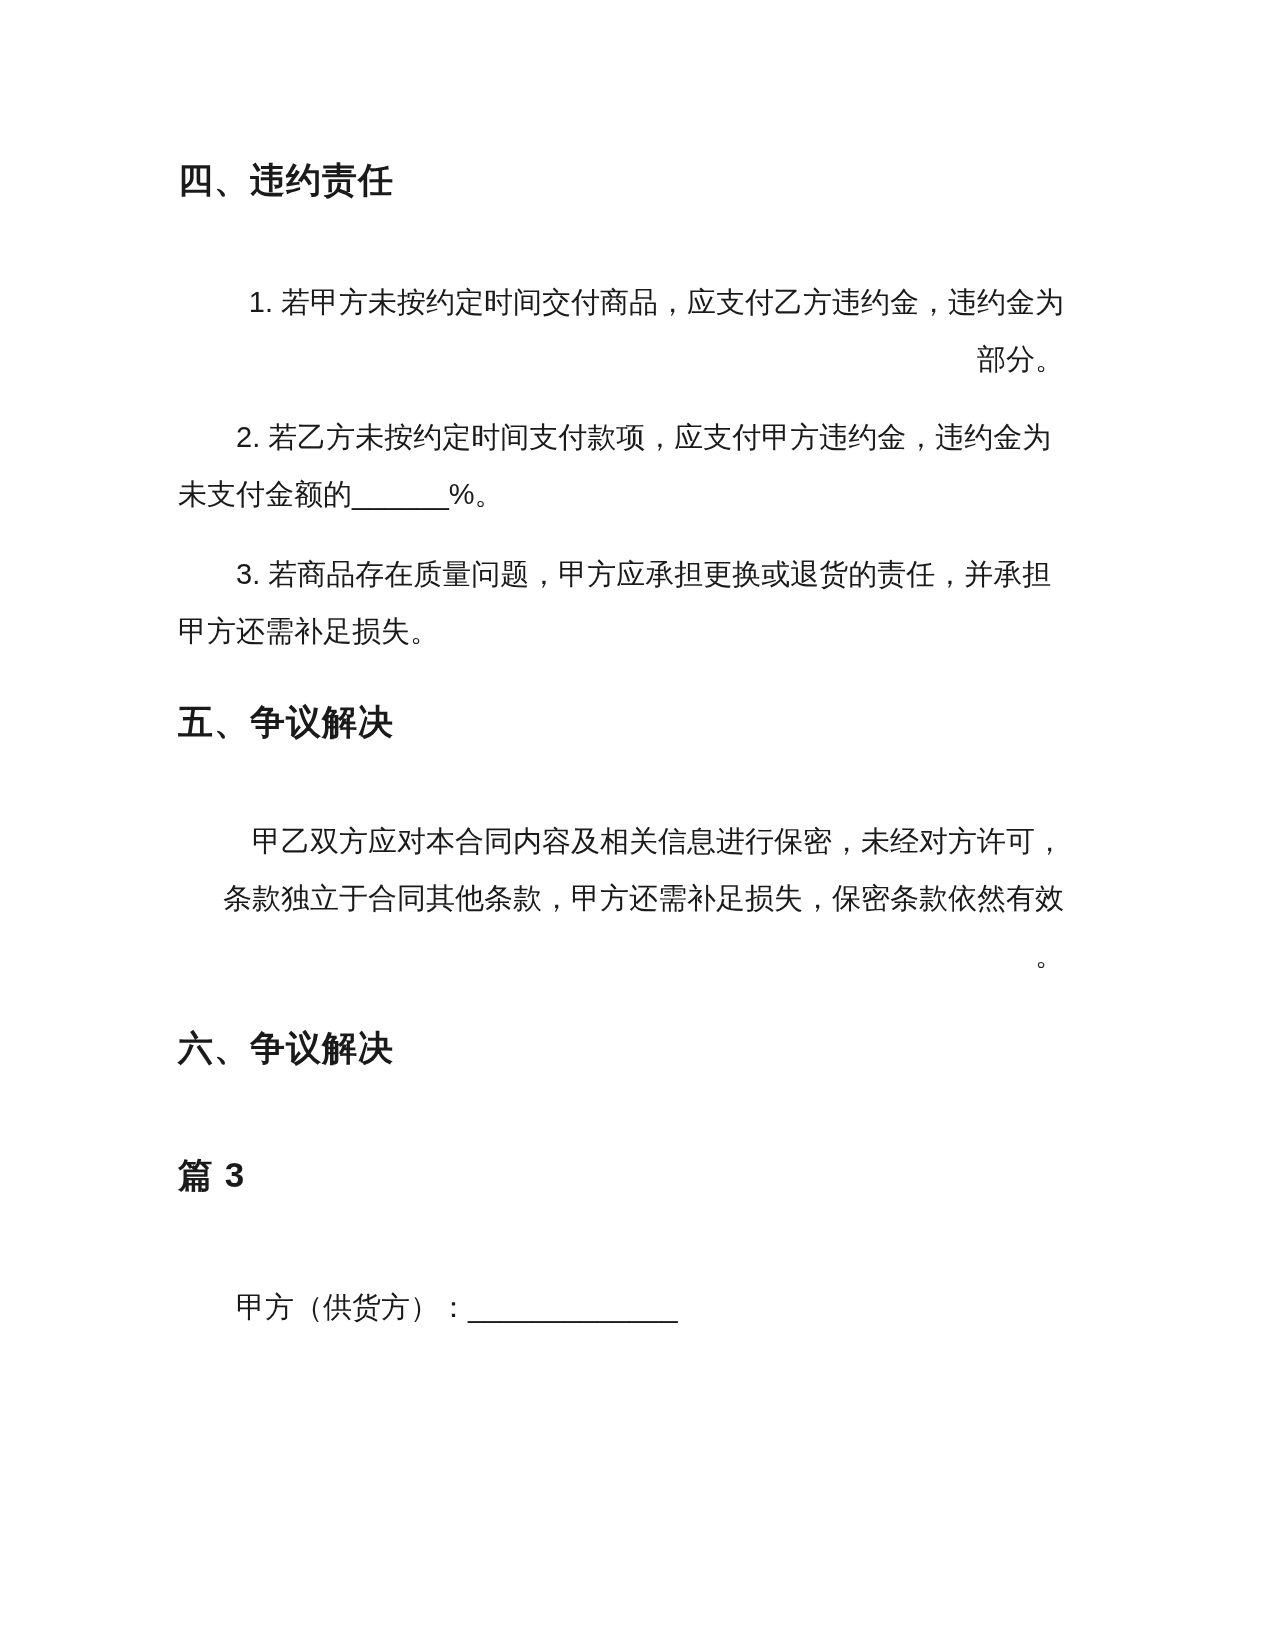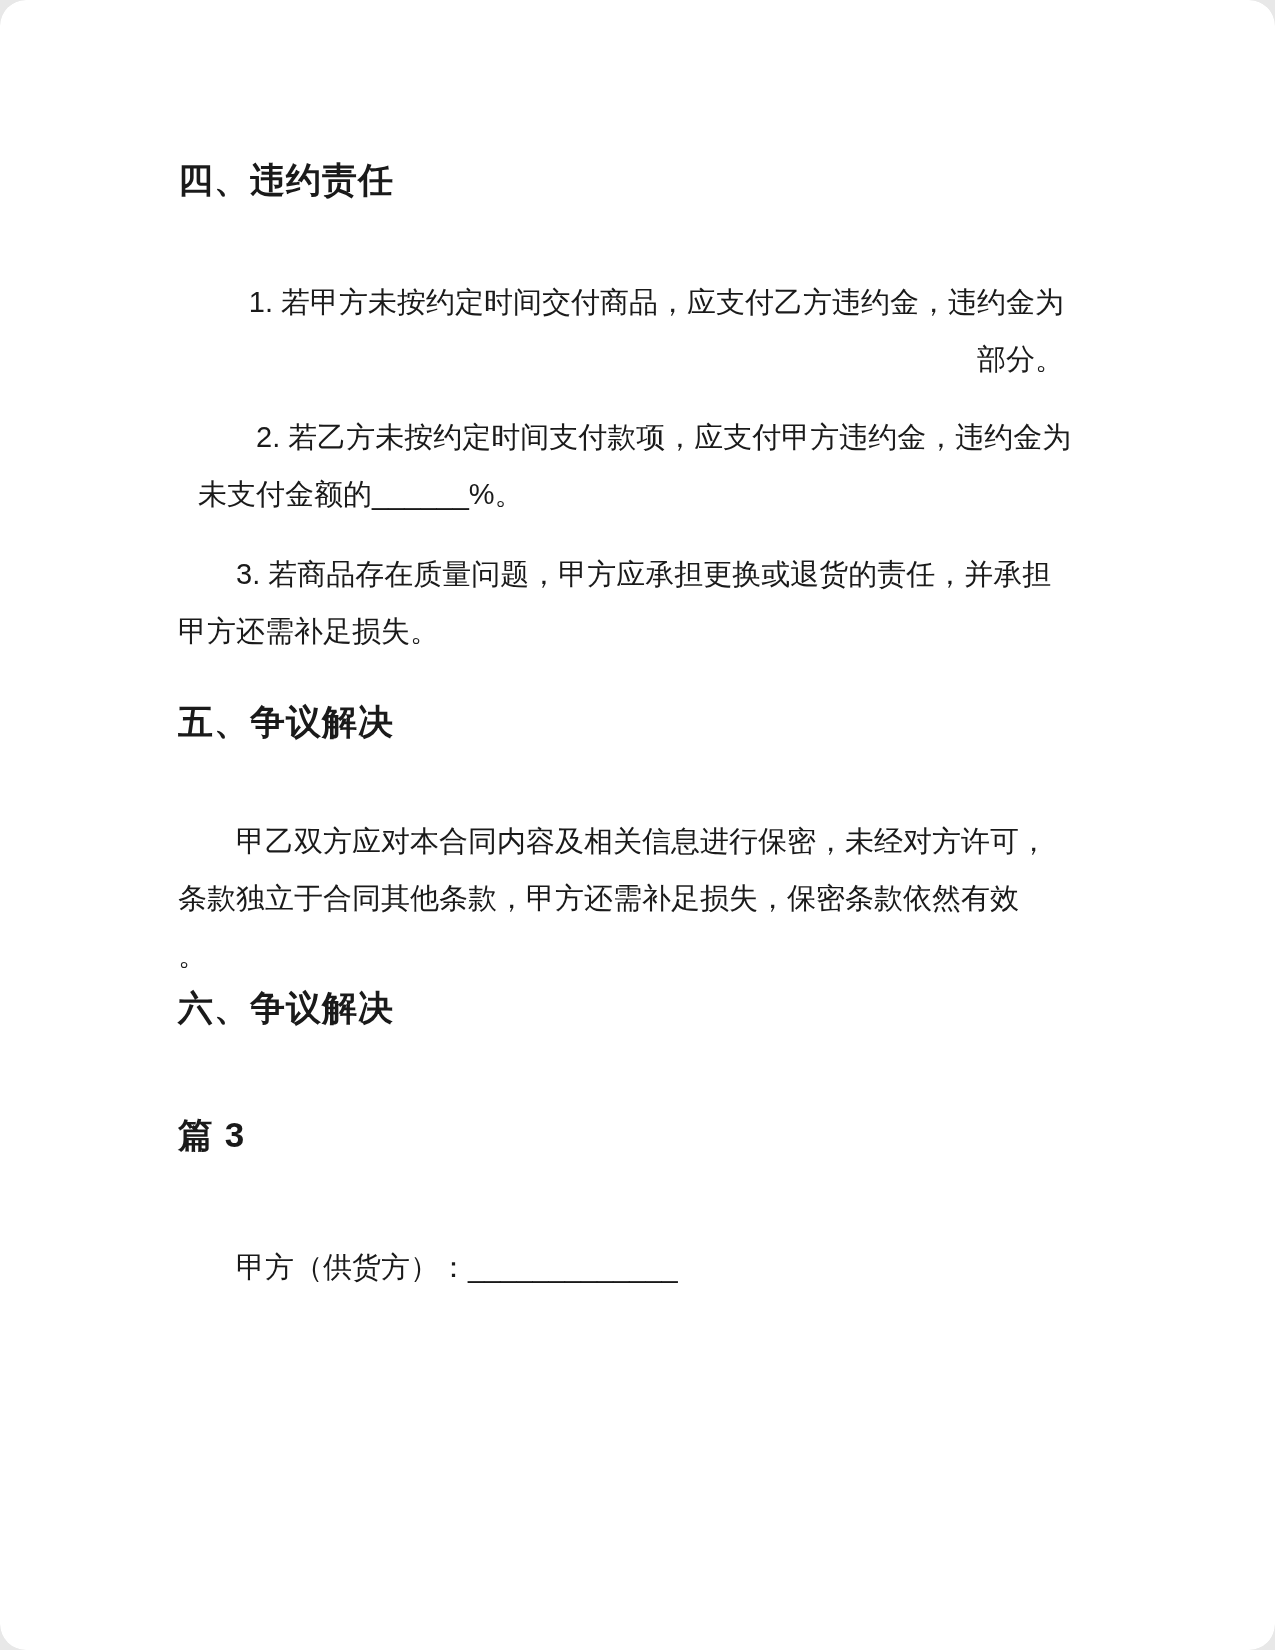--- a/index.html
+++ b/index.html
@@ -1,15 +1,15 @@
 <!DOCTYPE html>
 <html><head>
 <meta charset="utf-8">
 <style>
-  * { margin: 0; padding: 0; box-sizing: border-box; border-radius: 26px; }
+  * { margin: 0; padding: 0; box-sizing: border-box; }
   html, body { background: #e8e8e8; }
   .page {
     position: relative;
     width: 1275px;
     height: 1650px;
     background: #ffffff;
     font-family: "Liberation Sans", "DejaVu Sans", sans-serif;
     color: #1a1a1a;
     overflow: hidden;
   }
@@ -27,25 +27,25 @@
   }
   .para { width: 886px; }
   .para .line {
     font-size: 29px;
     line-height: 57px;
     white-space: nowrap;
   }
   .para .line.first { text-indent: 2em; }
   
   .mt-p1    { margin-top: 70px; text-align: right; }
-  .mt-p2    { margin-top: 21px; margin-left: 20px; }
+  .mt-p2    { margin-top: 21px; }
   .mt-p3    { margin-top: 23px; }
   .mt-h5    { margin-top: 38px; }
-  .mt-p4    { margin-top: 67px; }
-  .mt-h6    { }
+  .mt-p4    { margin-top: 67px; text-align: right; }
+  .mt-h6    { margin-top: 40px; }
   .mt-part2 { margin-top: 79px; }
   .mt-p5    { margin-top: 80px; }
 </style>
 </head>
 <body>
 
 <div class="page">
   <div class="content">
 
     <div class="sec-heading">四、违约责任</div>

